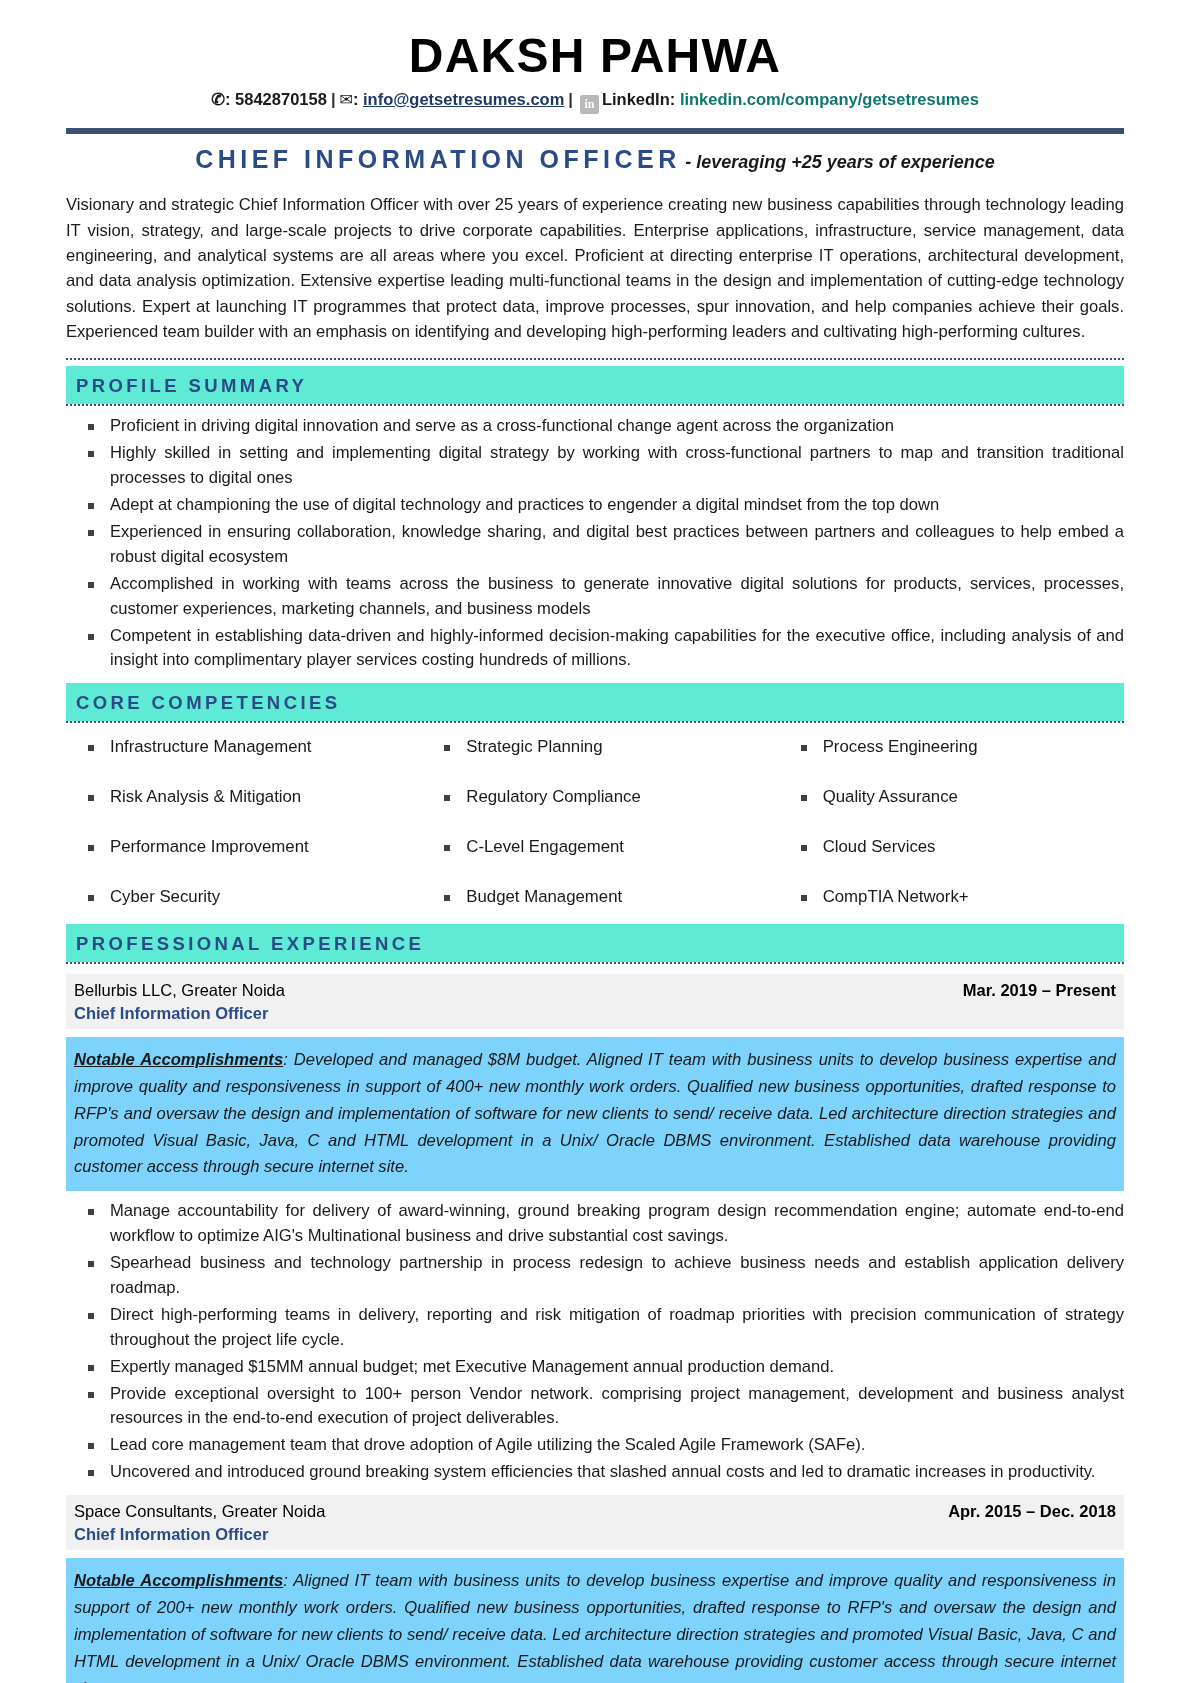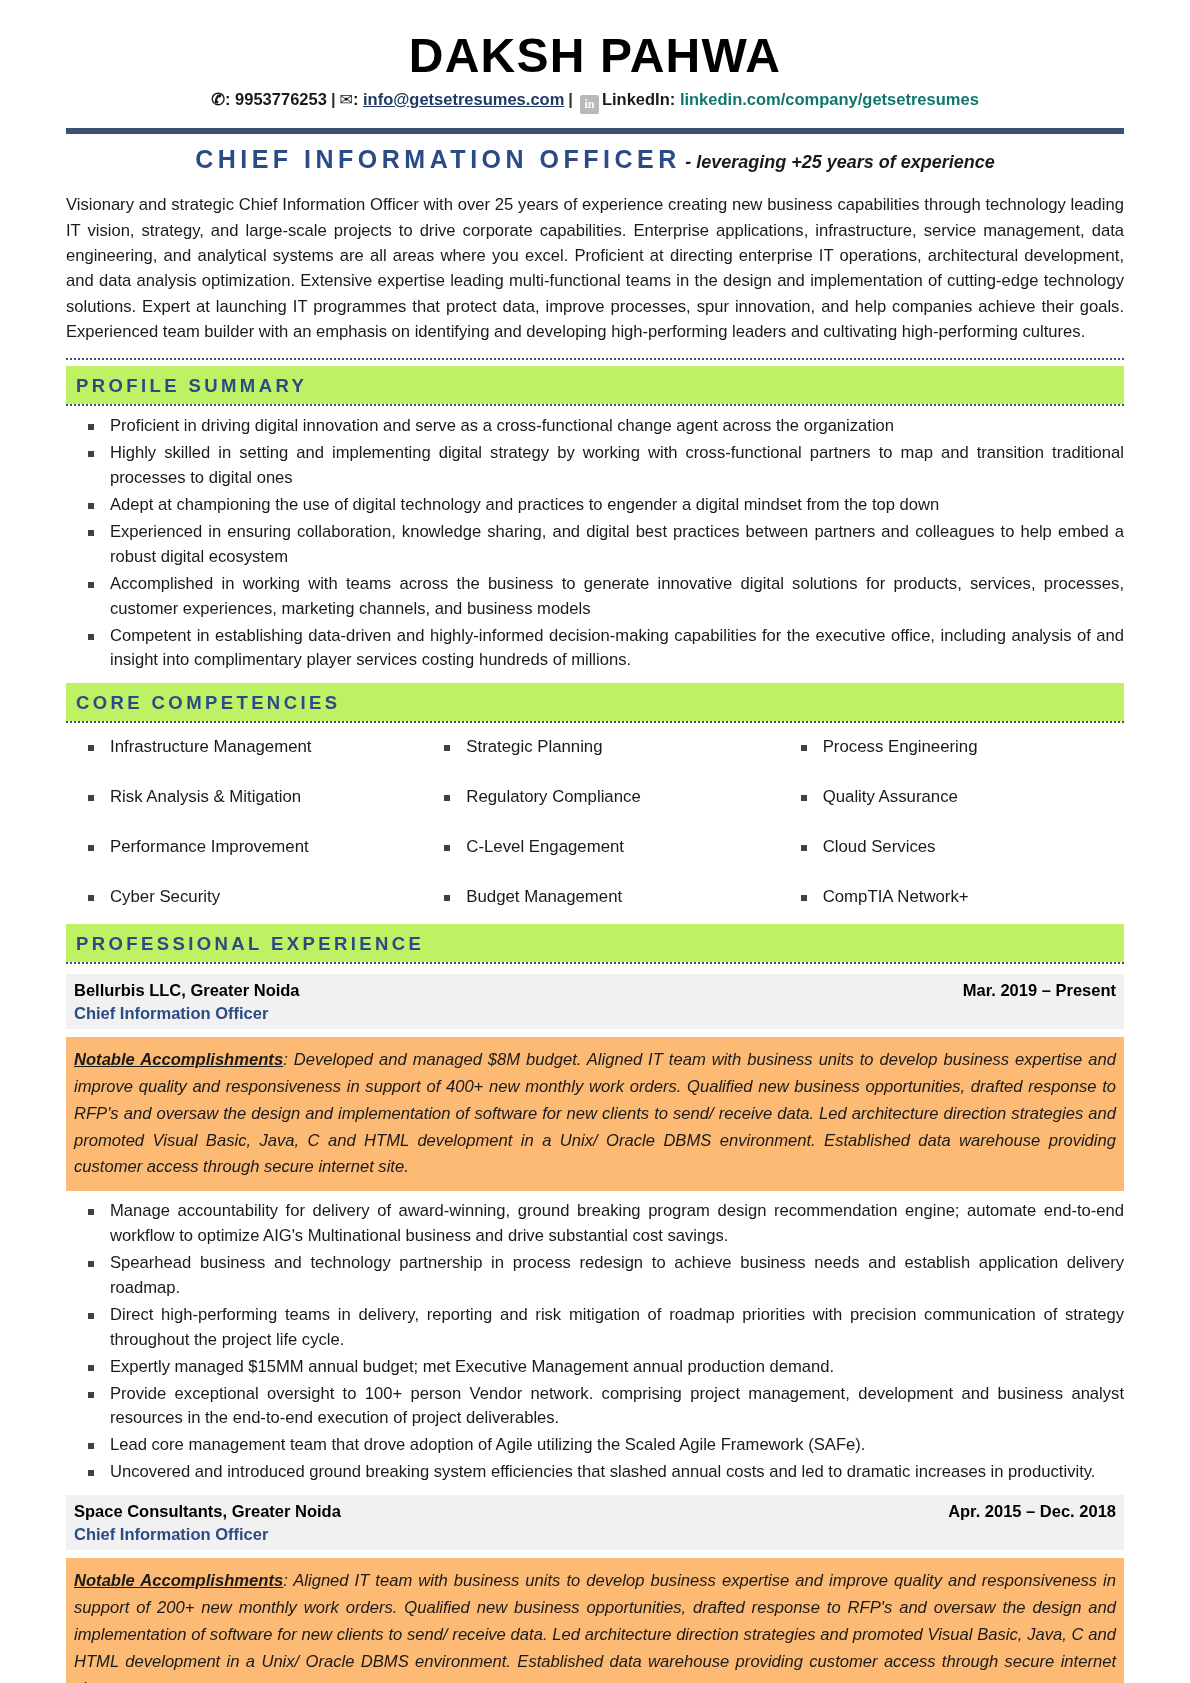--- a/index.html
+++ b/index.html
@@ -106,21 +106,21 @@
   .dot-rule {
     border: 0;
     border-top: 2px dotted #3b5171;
     margin: 0;
     height: 0;
     width: 100%;
   }
 
   
   .section-head {
-    background: #bef264;
+    background: #5eead4;
     padding: 9px 10px 7px 10px;
     font-size: 18.5px;
     font-weight: bold;
     letter-spacing: 3.4px;
     color: #2b4b87;
     margin-top: 6px;
   }
   .section-block { margin-bottom: 2px; }
 
   
@@ -176,37 +176,37 @@
     padding: 7px 8px 6px 8px;
     margin-top: 10px;
   }
   .job-row {
     display: flex;
     justify-content: space-between;
     align-items: baseline;
   }
   .job-company {
     font-size: 16.5px;
-    font-weight: bold;
+    font-weight: normal;
     color: #000000;
   }
   .job-dates {
     font-size: 16.5px;
     font-weight: bold;
     color: #000000;
     white-space: nowrap;
   }
   .job-title {
     font-size: 16.5px;
     font-weight: bold;
     color: #2b4b87;
     margin-top: 4px;
   }
   .accomplishments {
-    background: #fdba74;
+    background: #7dd3fc;
     padding: 10px 8px 10px 8px;
     margin-top: 8px;
     font-size: 16.6px;
     font-style: italic;
     line-height: 1.62;
     text-align: justify;
     color: #1a1a1a;
   }
   .accomplishments .lead {
     font-weight: bold;
@@ -224,21 +224,21 @@
   }
 </style>
 </head>
 <body>
 
 <div class="page">
 
   <div class="name">DAKSH PAHWA</div>
 
   <div class="contact-line">
-    <span>✆</span><span>: 9953776253</span><span class="sep">|</span><span class="mail-icon">✉</span><span>:</span>&nbsp;<span class="link">info@getsetresumes.com</span><span class="sep">|</span><span class="li-badge">in</span><span>LinkedIn:</span>&nbsp;<span class="linkedin-url">linkedin.com/company/getsetresumes</span>
+    <span>✆</span><span>: 5842870158</span><span class="sep">|</span><span class="mail-icon">✉</span><span>:</span>&nbsp;<span class="link">info@getsetresumes.com</span><span class="sep">|</span><span class="li-badge">in</span><span>LinkedIn:</span>&nbsp;<span class="linkedin-url">linkedin.com/company/getsetresumes</span>
   </div>
 
   <div class="rule-thick"></div>
 
   <div class="target-row">
     <span class="target-title">CHIEF INFORMATION OFFICER</span>
     <span class="target-tag">- leveraging +25  years of experience</span>
   </div>
 
   <p class="summary-para">Visionary and strategic Chief Information Officer with over 25 years of experience creating new business capabilities through technology leading IT vision, strategy, and large-scale projects to drive corporate capabilities. Enterprise applications, infrastructure, service management, data engineering, and analytical systems are all areas where you excel. Proficient at directing enterprise IT operations, architectural development, and data analysis optimization. Extensive expertise leading multi-functional teams in the design and implementation of cutting-edge technology solutions. Expert at launching IT programmes that protect data, improve processes, spur innovation, and help companies achieve their goals. Experienced team builder with an emphasis on identifying and developing high-performing leaders and cultivating high-performing cultures.</p>

